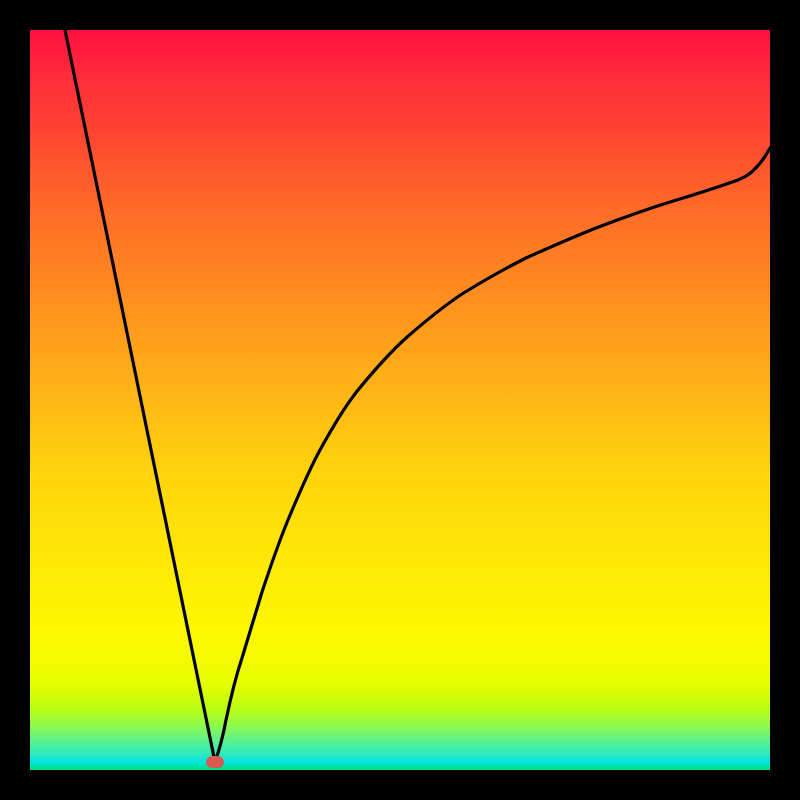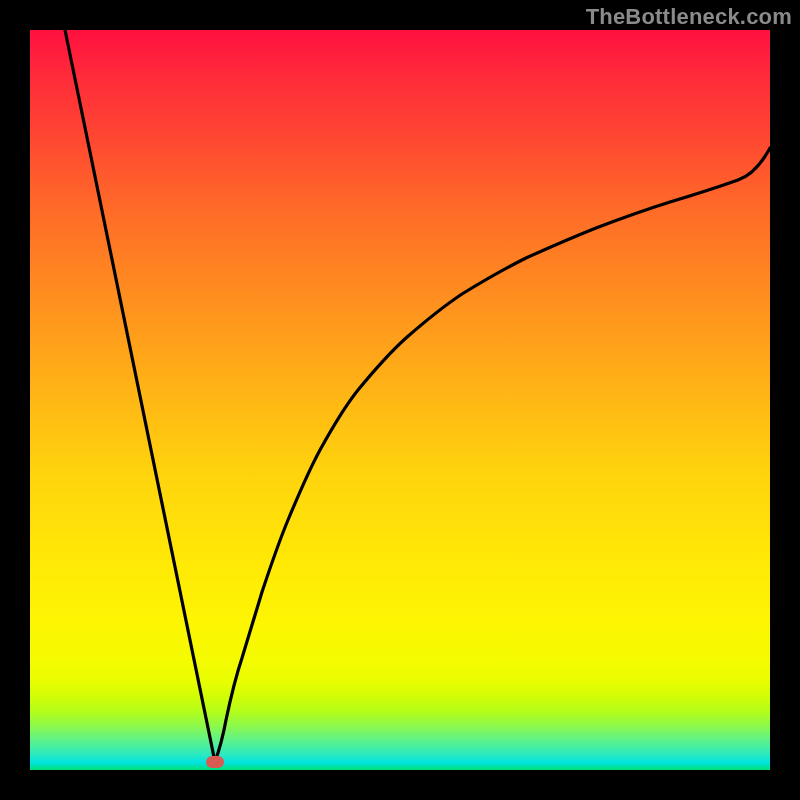--- a/index.html
+++ b/index.html
@@ -97,14 +97,13 @@
                Q 468 242 496 228
                Q 536 210 566 198
                Q 608 182 640 172
                Q 680 160 708 150
                Q 726 144 740 118" fill="none" stroke="#000000" stroke-width="3.2" stroke-linecap="round" stroke-linejoin="round"></path>
     </svg>
 
     <div class="marker" style="left:185px;top:732px;background:#d85a52;"></div>
   </div>
 
-  <div class="watermark">TheBottleneck.com</div>
 </div>
 
 </body></html>

